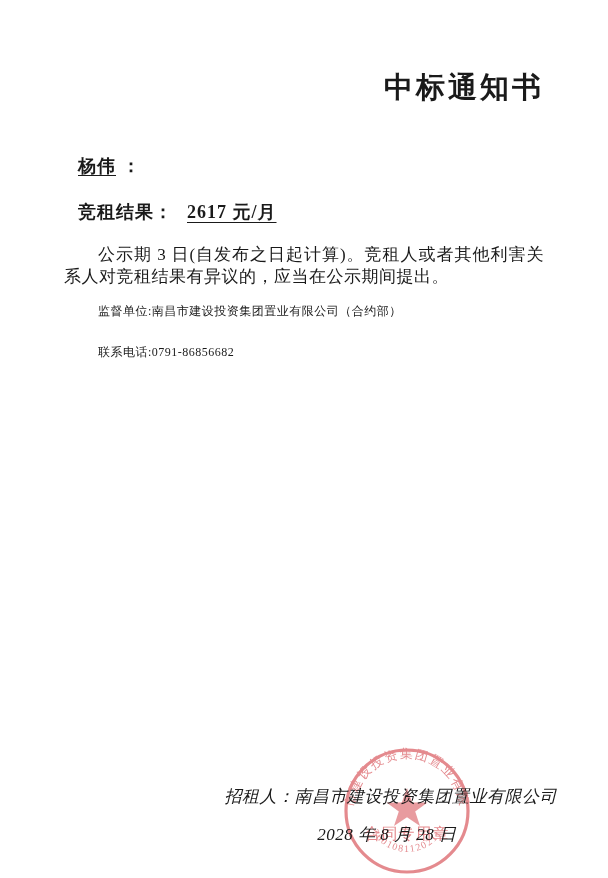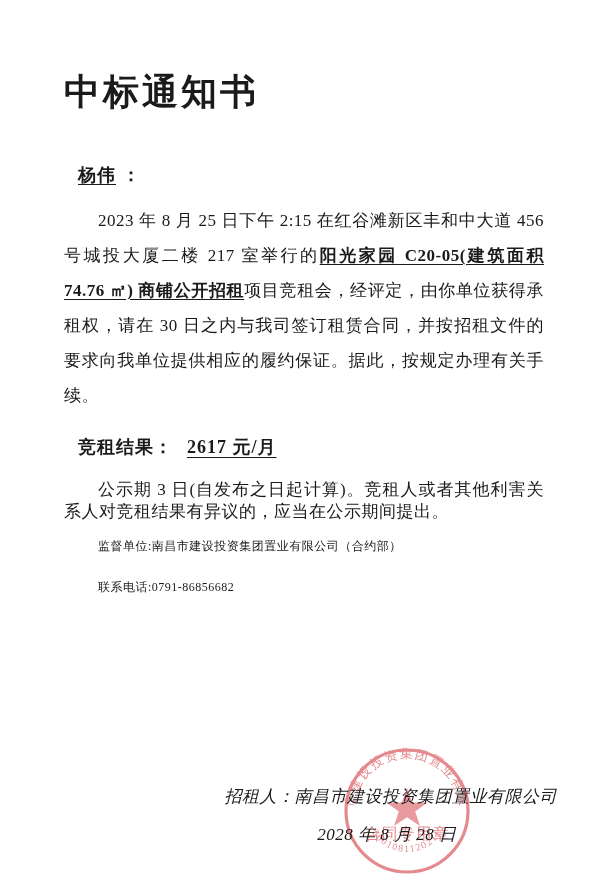--- a/index.html
+++ b/index.html
@@ -16,22 +16,22 @@
     overflow: hidden;
   }
   .page {
     position: relative;
     width: 608px;
     height: 878px;
     box-sizing: border-box;
     padding: 0 64px;
   }
   .doc-title {
-    text-align: left;
-    font-size: 36px;
+    text-align: right;
+    font-size: 29px;
     font-weight: bold;
     letter-spacing: 3px;
     margin-top: 68px;
     margin-bottom: 0;
     font-family: "Liberation Serif", "DejaVu Serif", serif;
   }
   .addressee {
     margin-top: 46px;
     font-size: 18px;
     font-weight: bold;
@@ -129,23 +129,20 @@
 
 <div class="page">
 
   <div class="doc-title">中标通知书</div>
 
   <div class="addressee">
     <span class="name">杨伟</span>
     <span class="colon">：</span>
   </div>
 
-  <div class="body-para indent2">
-    <span>2023 年 8 月 25 日下午 2:15 在红谷滩新区丰和中大道 456 号城投大厦二楼 217 室举行的</span><span class="underline-bold">阳光家园 C20-05(建筑面积 74.76 ㎡) 商铺公开招租</span><span>项目竞租会，经评定，由你单位获得承租权，请在 30 日之内与我司签订租赁合同，并按招租文件的要求向我单位提供相应的履约保证。据此，按规定办理有关手续。</span>
-  </div>
 
   <div class="result-line">
     <span>竞租结果：</span>
     <span class="result-value">2617 元/月</span>
   </div>
 
   <div class="notice-para indent2">公示期 3 日(自发布之日起计算)。竞租人或者其他利害关系人对竞租结果有异议的，应当在公示期间提出。</div>
 
   <div class="contact-line">监督单位:南昌市建设投资集团置业有限公司（合约部）</div>
   <div class="contact-line">联系电话:0791-86856682</div>

